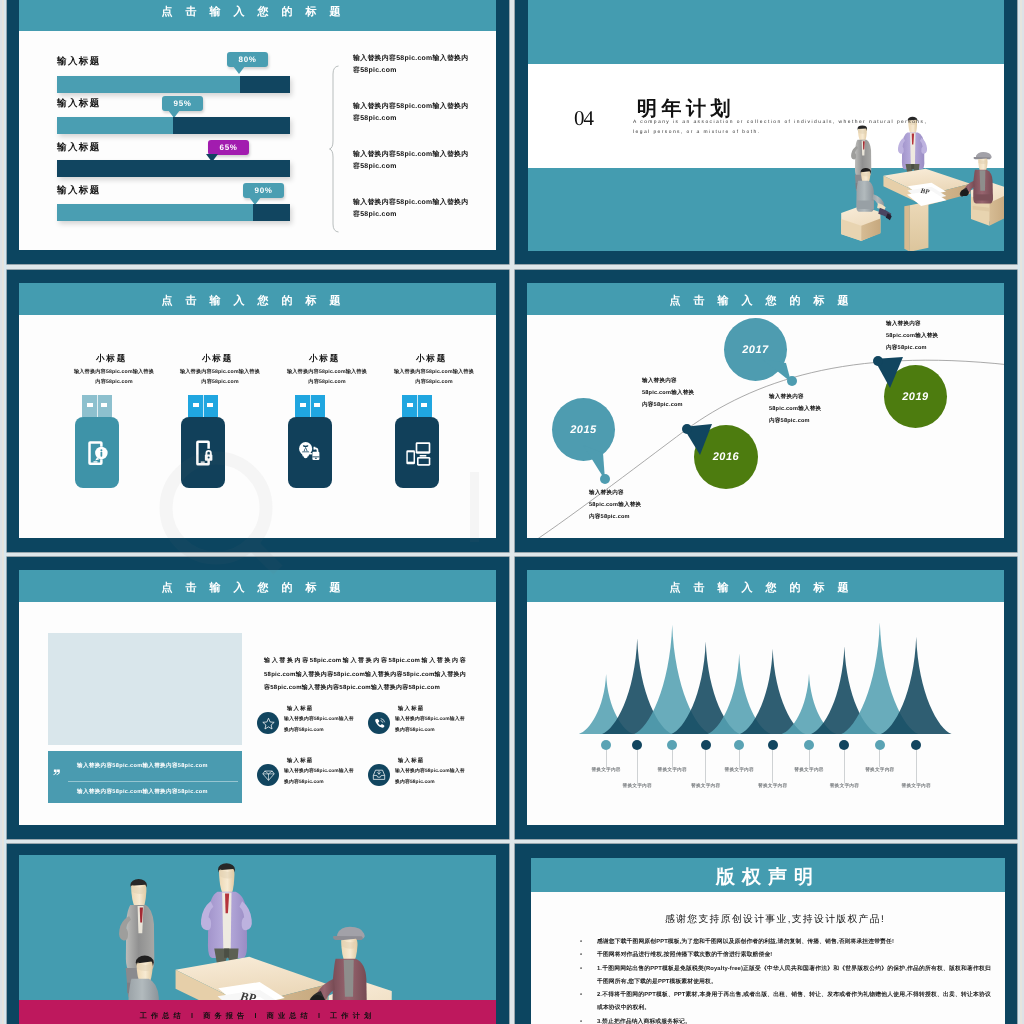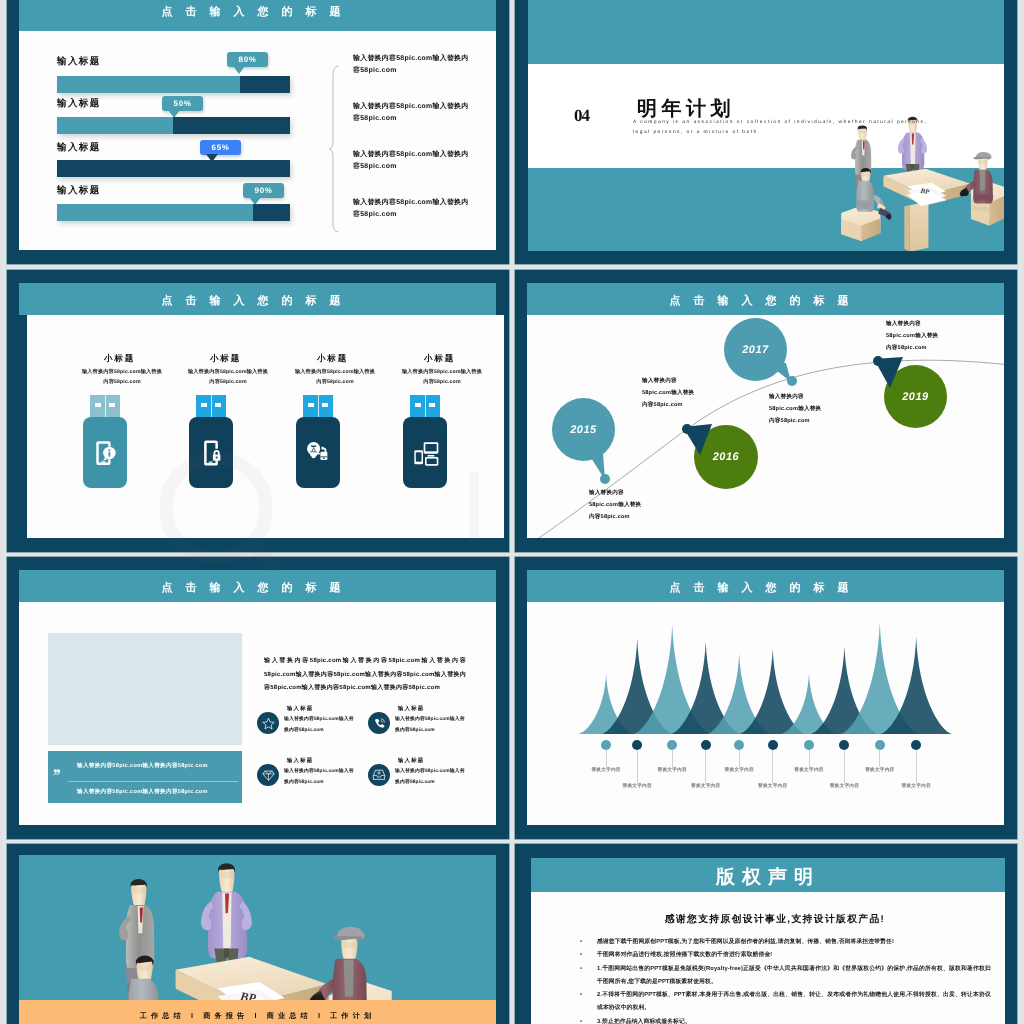--- a/index.html
+++ b/index.html
@@ -8,27 +8,27 @@
   .edgeL{position:absolute;left:0;top:0;width:7px;height:1024px;background:linear-gradient(to right,#dde2e6 0,#dde2e6 2px,#e6e4de 2px,#e6e4de 4px,#d9e8ef 4px,#d9e8ef 7px);}
   .edgeR{position:absolute;right:0;top:0;width:7px;height:1024px;background:linear-gradient(to left,#dde2e6 0,#dde2e6 2px,#e6e4de 2px,#e6e4de 4px,#d9e8ef 4px,#d9e8ef 7px);}
   .slide{position:absolute;background:#0c4560;box-sizing:border-box;overflow:hidden;box-shadow:0 0 0 0.6px rgba(10,35,50,.55);}
   .white{position:absolute;background:#fdfdfd;overflow:hidden;}
   .hdr{position:absolute;background:#449cb0;}
   .hdr-t{position:absolute;left:0;right:0;text-align:center;color:#fff;font-weight:bold;letter-spacing:13px;font-size:11px;}
   .bar-lbl{position:absolute;font-size:9.5px;font-weight:bold;color:#111;letter-spacing:1.4px;}
   .bar-bg{position:absolute;height:17px;box-shadow:2px 3px 5px rgba(0,0,0,0.16);}
   .bar-fill{position:absolute;left:0;top:0;height:100%;background:#4a9eb2;}
   .tip{position:absolute;background:#4a9eb2;border-radius:3px;height:15px;color:#fff;font-size:8px;font-weight:bold;display:flex;align-items:center;justify-content:center;letter-spacing:.6px;box-shadow:1px 2px 3px rgba(0,0,0,0.18);}
-  .tip.dk{background:#3b82f6;}
+  .tip.dk{background:#a21caf;margin-left:8px;}
   .tip-a{position:absolute;width:0;height:0;border-left:6px solid transparent;border-right:6px solid transparent;border-top:8px solid #4a9eb2;}
   .tip-a.dk{border-top-color:#114560;}
 
   
   .s2band{position:absolute;left:0;right:0;background:#fff;}
-  .s2num{position:absolute;font-size:17px;font-weight:bold;color:#111;font-family:"Liberation Serif",serif;letter-spacing:-1px;}
+  .s2num{position:absolute;font-size:21px;font-weight:normal;color:#111;font-family:"Liberation Serif",serif;letter-spacing:-1px;}
   .s2title{position:absolute;font-size:20px;font-weight:bold;color:#111;letter-spacing:4.5px;}
   .s2sub{position:absolute;font-size:4.9px;color:#2b2b2b;letter-spacing:1.45px;line-height:1.95;width:300px;}
   .figscene{position:absolute;}
   
   .ucap{position:absolute;width:30px;height:22px;}
   .ucap .ucp1{position:absolute;left:5px;top:7.5px;width:6px;height:4px;background:#fff;}
   .ucap .ucp2{position:absolute;left:19px;top:7.5px;width:6px;height:4px;background:#fff;}
   .ucap .ucline{position:absolute;left:14.5px;top:0;width:1px;height:22px;background:#fff;opacity:.75;}
   .ubody{position:absolute;width:44px;height:71px;border-radius:8px;display:flex;align-items:center;justify-content:center;}
   .uh{position:absolute;text-align:center;font-size:8.5px;font-weight:bold;color:#111;letter-spacing:1.8px;}
@@ -63,26 +63,26 @@
   .fh{position:absolute;left:30px;top:0;font-size:5.4px;font-weight:bold;color:#111;letter-spacing:1.2px;}
   .fb{position:absolute;left:27px;top:10px;width:72px;font-size:4.9px;font-weight:bold;color:#222;line-height:2.15;letter-spacing:.1px;}
 
   
   .spikes{position:absolute;left:0;top:0;}
   .spdot{position:absolute;width:10px;height:10px;border-radius:50%;}
   .spline{position:absolute;width:0.7px;background:#cfd2d4;}
   .splbl{position:absolute;width:52px;text-align:center;font-size:4.7px;font-weight:bold;color:#7b7f82;letter-spacing:.2px;}
 
   
-  .s7foot{position:absolute;left:0;right:0;bottom:0;height:24px;background:#fdba74;}
+  .s7foot{position:absolute;left:0;right:0;bottom:0;height:24px;background:#be185d;}
   .s7ft{position:absolute;left:0;right:0;top:11px;text-align:center;font-size:7.2px;font-weight:bold;color:#111;letter-spacing:4.1px;}
 
   
   .cph{font-size:19px;letter-spacing:7px;}
-  .cpsub{position:absolute;left:0;right:0;top:21px;text-align:center;font-size:9.8px;font-weight:bold;color:#111;letter-spacing:1.35px;padding-left:14px;}
+  .cpsub{position:absolute;left:0;right:0;top:21px;text-align:center;font-size:9.8px;font-weight:normal;color:#111;letter-spacing:1.35px;padding-left:14px;}
   .cplist{position:absolute;left:47px;right:14px;top:44px;margin:0;padding:0 0 0 19px;list-style:none;}
   .cplist li{position:relative;font-size:5.8px;font-weight:bold;color:#1b1b1b;line-height:2.23;letter-spacing:.12px;text-align:justify;margin-bottom:0.5px;}
   .cplist li:before{content:"\2022";position:absolute;left:-17px;top:0;color:#555;font-size:6px;}
 
 
   .note{position:absolute;font-size:6.9px;font-weight:bold;color:#111;line-height:1.78;letter-spacing:.3px;}
 </style>
 </head>
 <body>
 
@@ -101,21 +101,21 @@
         <span>80%</span>
       </div>
       <div class="tip-a" style="left:214px;top:35px;"></div>
       <div class="bar-bg" style="left:38px;top:45px;width:233px;background:#114560;">
         <div class="bar-fill" style="width:78.7%;"></div>
       </div>
     </div>
     <div>
       <div class="bar-lbl" style="left:38px;top:66px;">输入标题</div>
       <div class="tip" style="left:143px;top:65px;width:41px;">
-        <span>50%</span>
+        <span>95%</span>
       </div>
       <div class="tip-a" style="left:149px;top:79px;"></div>
       <div class="bar-bg" style="left:38px;top:86px;width:233px;background:#114560;">
         <div class="bar-fill" style="width:49.8%;"></div>
       </div>
     </div>
     <div>
       <div class="bar-lbl" style="left:38px;top:110px;">输入标题</div>
       <div class="tip dk" style="left:181px;top:109px;width:41px;">
         <span>65%</span>
@@ -265,21 +265,21 @@
     <div class="s2num" style="left:46px;top:106px;">04</div>
     <div class="s2title" style="left:109px;top:95px;">明年计划</div>
     <div class="s2sub" style="left:105px;top:118px;">A company is an association or collection of individuals, whether natural persons, legal persons, or a mixture of both.</div>
   </div>
 </div>
 
 <div class="slide" style="left:7px;top:270px;width:502px;height:282px;">
   <div class="hdr" style="left:12px;top:13px;width:477px;height:32px;">
     <div class="hdr-t" style="top:11px;">点击输入您的标题</div>
   </div>
-  <div class="white" style="left:12px;top:45px;width:477px;height:223px;margin-left:8px;">
+  <div class="white" style="left:12px;top:45px;width:477px;height:223px;">
     <div>
       <div class="ucap" style="left:63px;top:80px;background:#8dc0ce;">
         <i class="ucp1"></i>
             <i class="ucp2"></i>
             <i class="ucline"></i>
       </div>
       <div class="ubody" style="left:56px;top:102px;background:#3e93a8;">
         <svg viewBox="0 0 48 48" width="30" height="30">
           <path d="M10 8 a3 3 0 0 1 3-3 h17 a3 3 0 0 1 3 3 v6 h-4 v-5 h-15 v30 h15 v-5 h4 v6 a3 3 0 0 1-3 3 h-17 a3 3 0 0 1-3-3z" fill="#fff"></path>
           <rect x="18" y="37" width="7" height="2" rx="1" fill="#fff"></rect>

